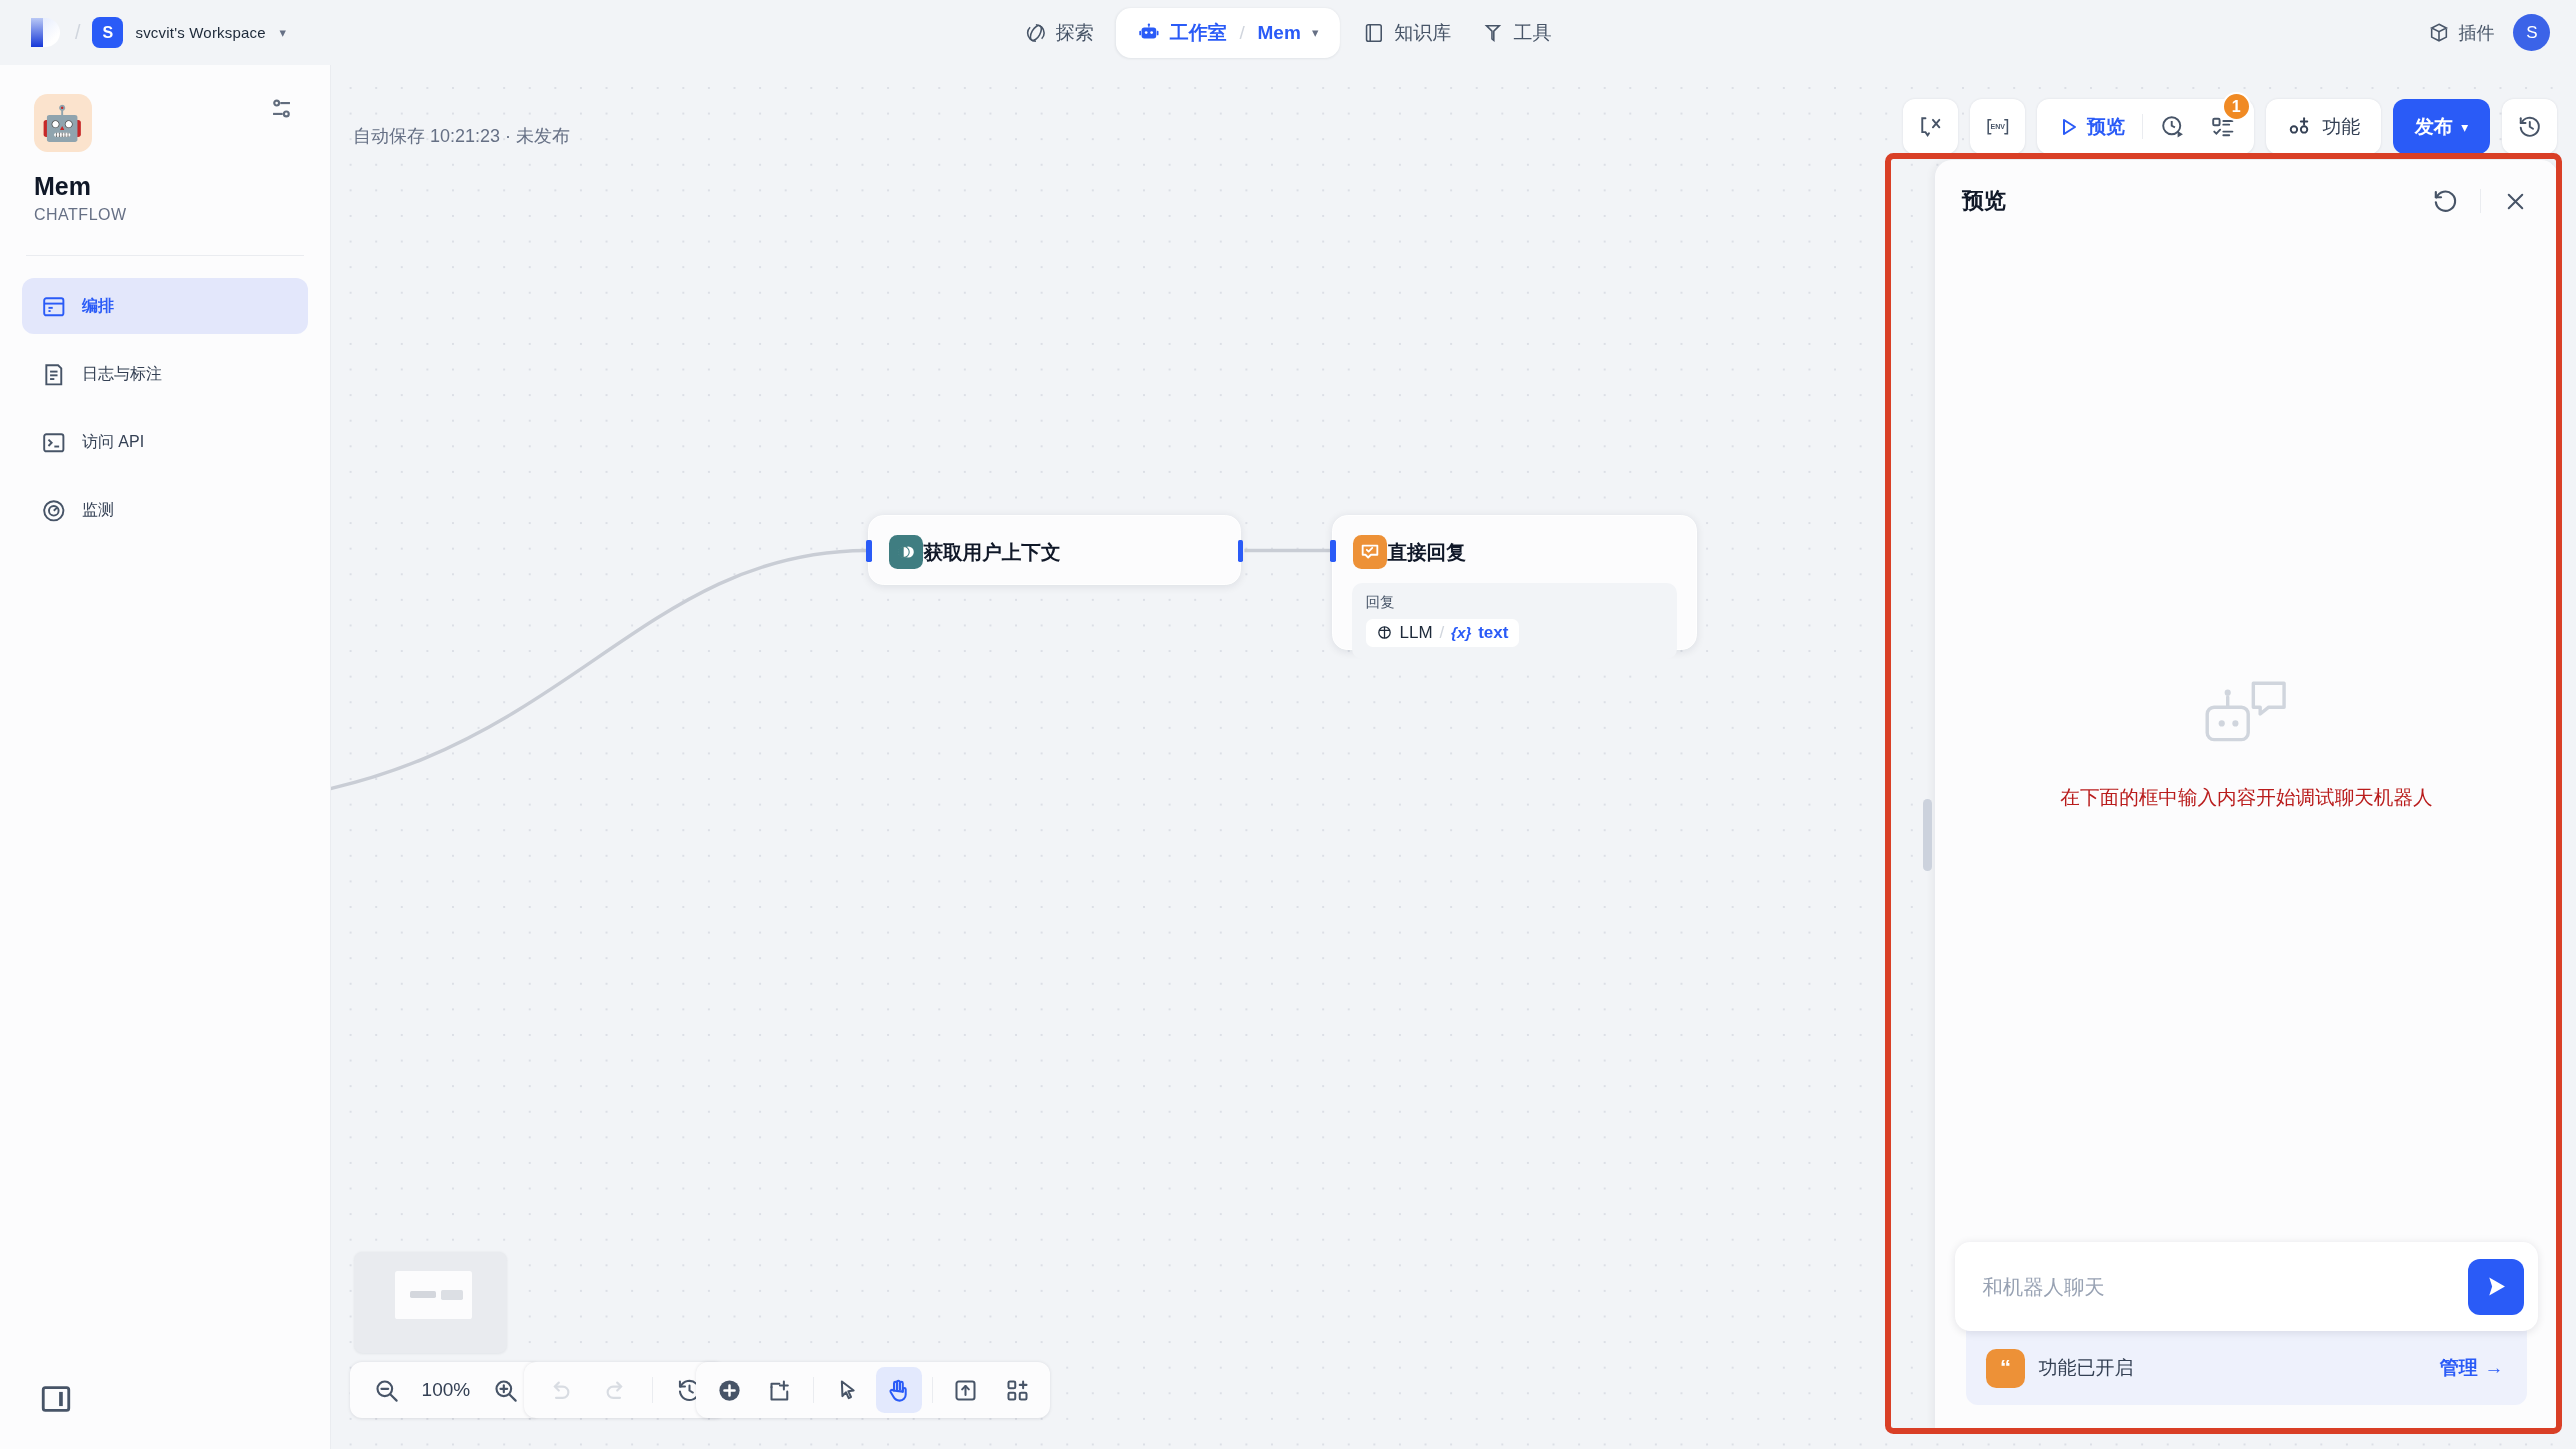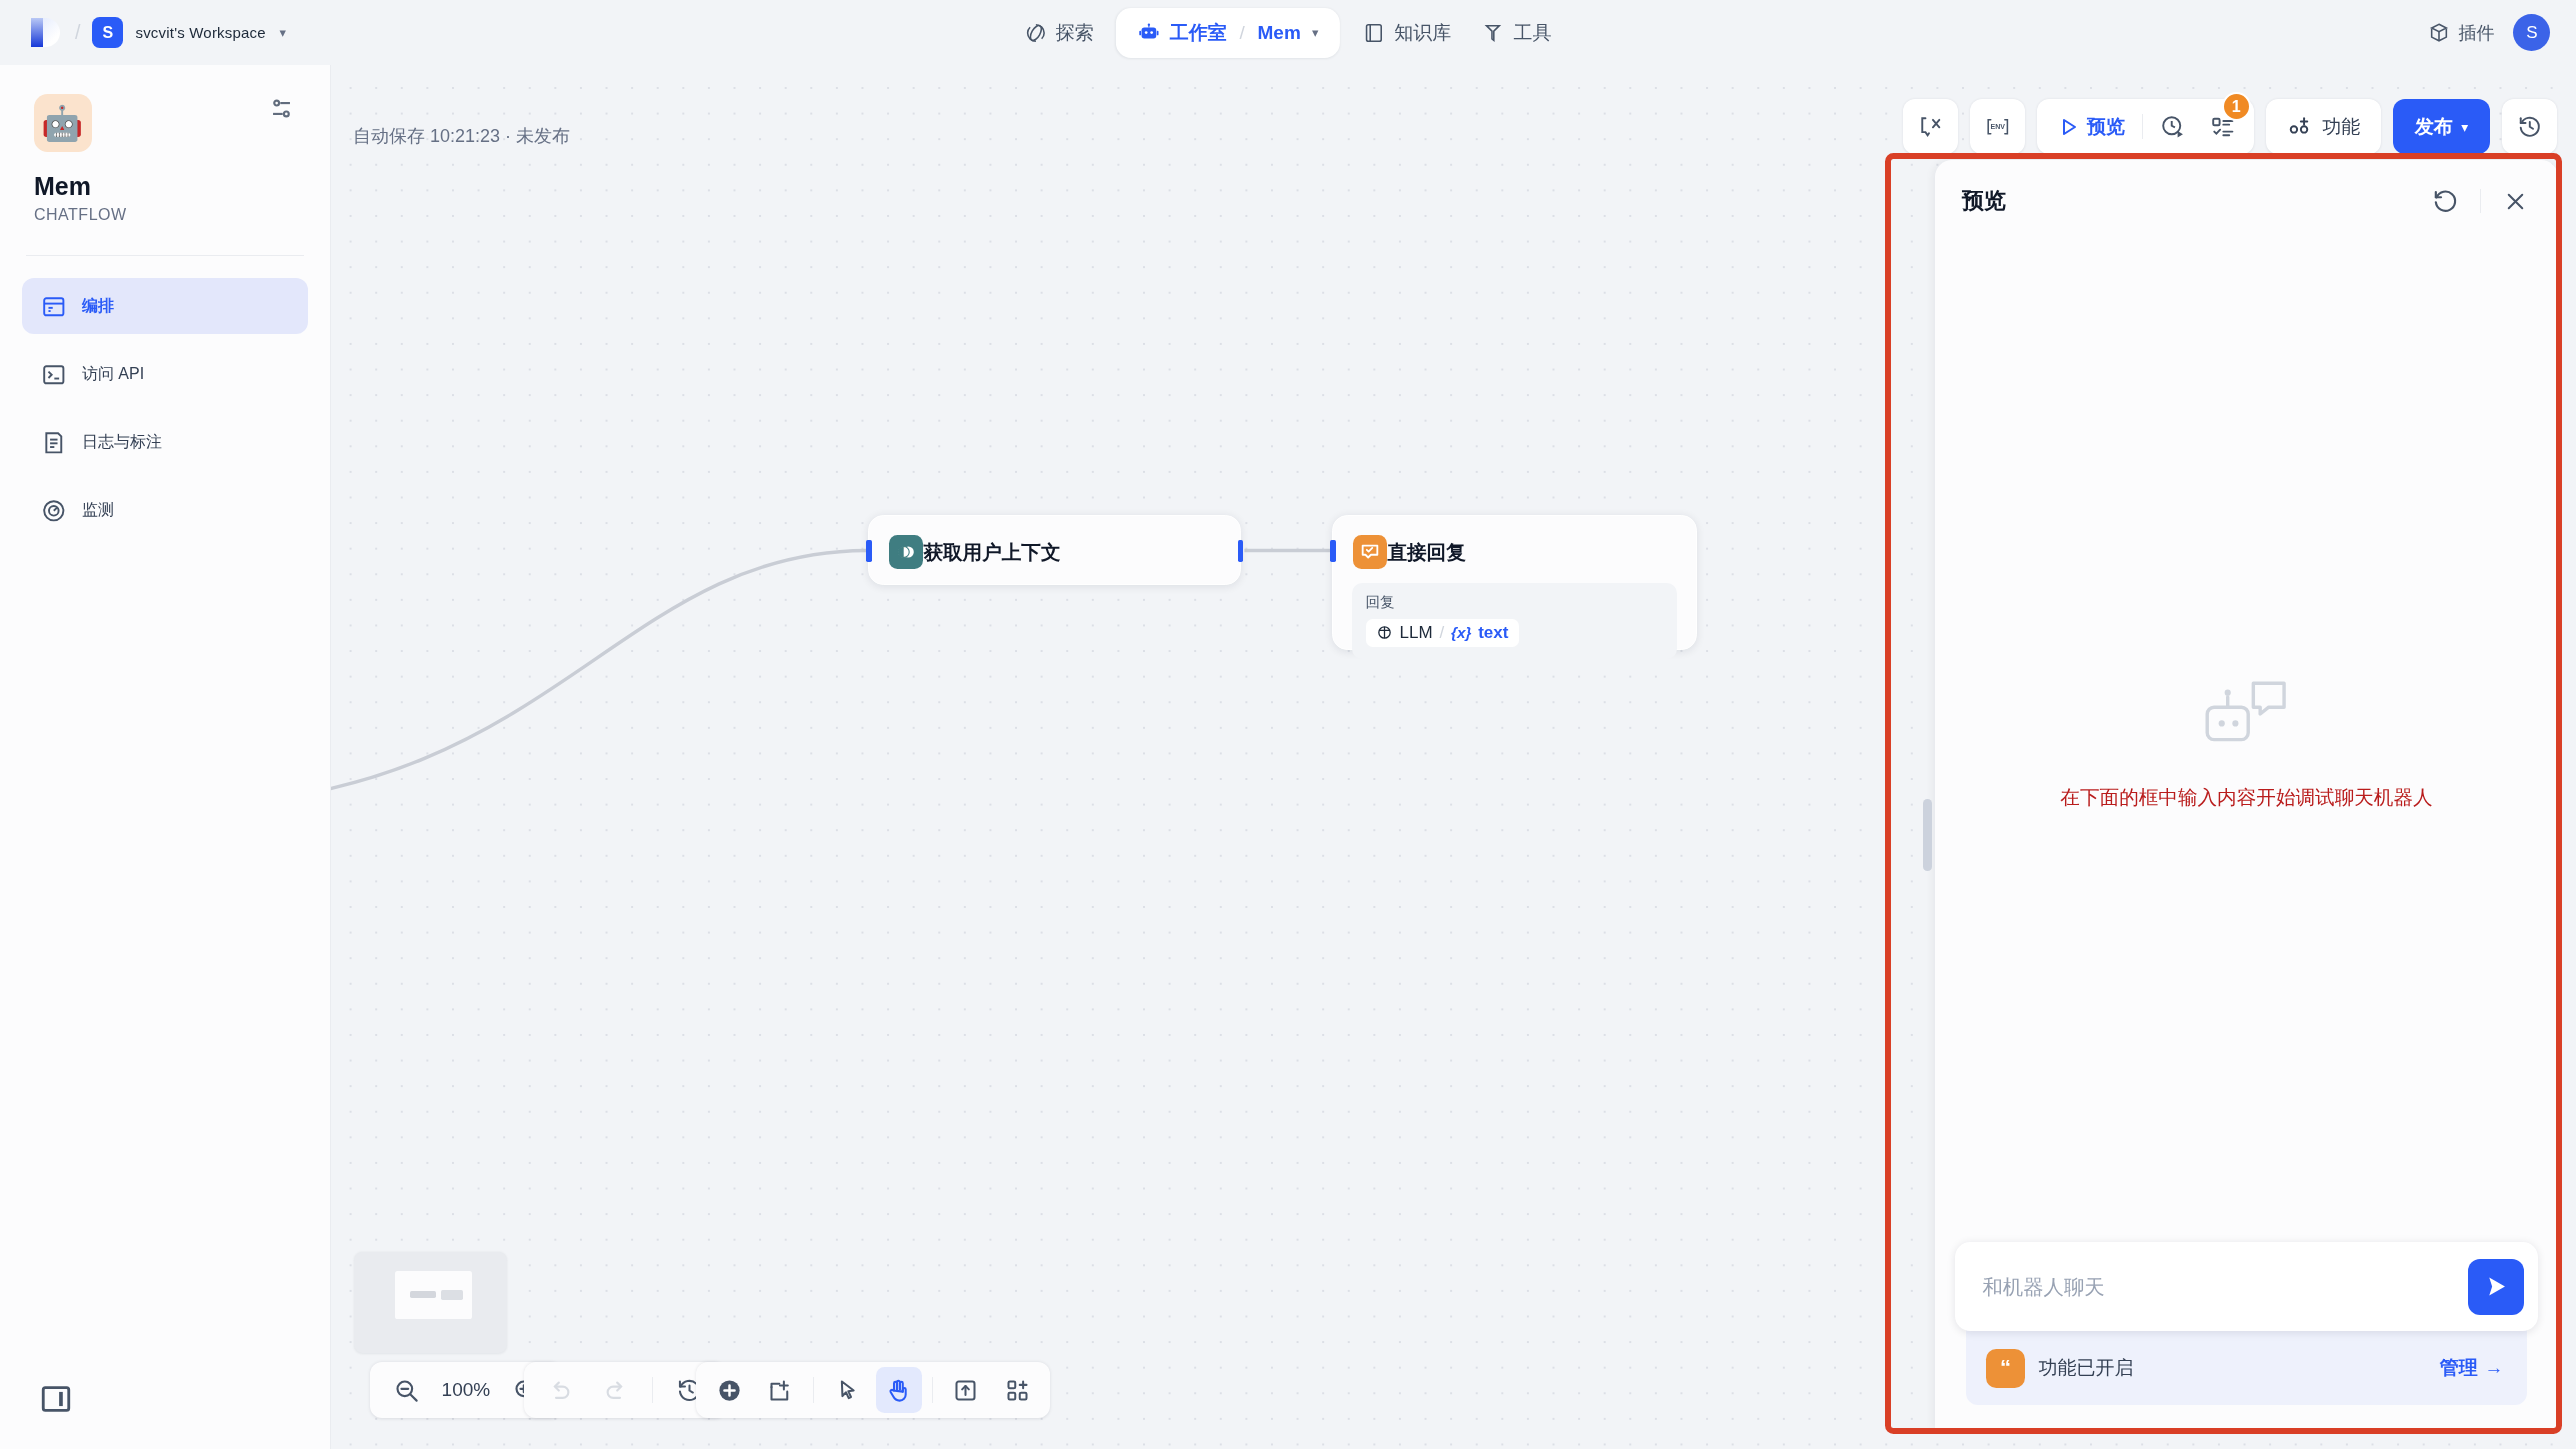--- a/index.html
+++ b/index.html
@@ -175,21 +175,21 @@
   .minimap .mm-view {
     position: absolute; left: 41px; top: 19px; width: 77px; height: 48px; background: #fcfcfd; border-radius: 2.6px;
   }
   .minimap .mm-n1 { position: absolute; left: 15.3px; top: 20.4px; width: 25.6px; height: 6.8px; background: #d4d7dd; border-radius: 1.7px; }
   .minimap .mm-n2 { position: absolute; left: 46px; top: 19px; width: 22px; height: 10.2px; background: #dcdfe4; border-radius: 1.7px; }
 
   .bbar {
     position: absolute; bottom: 32px; height: 56px; background: #fcfcfd; border-radius: 12px;
     box-shadow: 0 0.9px 3.4px rgba(16,24,40,.1); display: flex; align-items: center;
   }
-  #zoomBar { left: 39px; padding: 0 13.6px; gap: 12px; }
+  #zoomBar { left: 19px; padding: 0 13.6px; gap: 12px; }
   .zoom-lbl { font-size: 19px; color: #344054; font-weight: 500; }
   #histBar { left: 193px; padding: 0 13.6px; gap: 8.5px; }
   #toolBar { left: 365px; padding: 0 10.2px; gap: 5.1px; }
   .ibtn { width: 46px; height: 46px; border-radius: 8.5px; display: flex; align-items: center; justify-content: center; cursor: pointer; }
   .ibtn svg { width: 27px; height: 27px; }
   .ibtn.active { background: #e3e9fd; }
   .ibtn.dim { opacity: .35; }
 
   
   #redbox {
@@ -342,37 +342,37 @@
               <path d="M3 9h18"></path>
               <path d="M7 13h4"></path>
               <path d="M7 16h2"></path>
             </svg>
         </span>
         <span>编排</span>
       </div>
       <div class="side-item">
         <span class="si">
           <svg viewBox="0 0 24 24" fill="none" stroke="#475467" stroke-width="1.8">
-              <rect x="3" y="4" width="18" height="16" rx="2"></rect>
-              <path d="M7 9l3 3-3 3"></path>
-              <path d="M12.5 15.5H17"></path>
-            </svg>
-        </span>
-        <span>访问 API</span>
-      </div>
-      <div class="side-item">
-        <span class="si">
-          <svg viewBox="0 0 24 24" fill="none" stroke="#475467" stroke-width="1.8">
               <path d="M5 3h11l3 3v15H5z"></path>
               <path d="M8.5 9h7"></path>
               <path d="M8.5 12.5h7"></path>
               <path d="M8.5 16h4"></path>
             </svg>
         </span>
         <span>日志与标注</span>
+      </div>
+      <div class="side-item">
+        <span class="si">
+          <svg viewBox="0 0 24 24" fill="none" stroke="#475467" stroke-width="1.8">
+              <rect x="3" y="4" width="18" height="16" rx="2"></rect>
+              <path d="M7 9l3 3-3 3"></path>
+              <path d="M12.5 15.5H17"></path>
+            </svg>
+        </span>
+        <span>访问 API</span>
       </div>
       <div class="side-item">
         <span class="si">
           <svg viewBox="0 0 24 24" fill="none" stroke="#475467" stroke-width="1.8">
               <circle cx="12" cy="12" r="9"></circle>
               <circle cx="12" cy="12" r="4.5"></circle>
               <path d="M15 9l-3 3"></path>
             </svg>
         </span>
         <span>监测</span>

